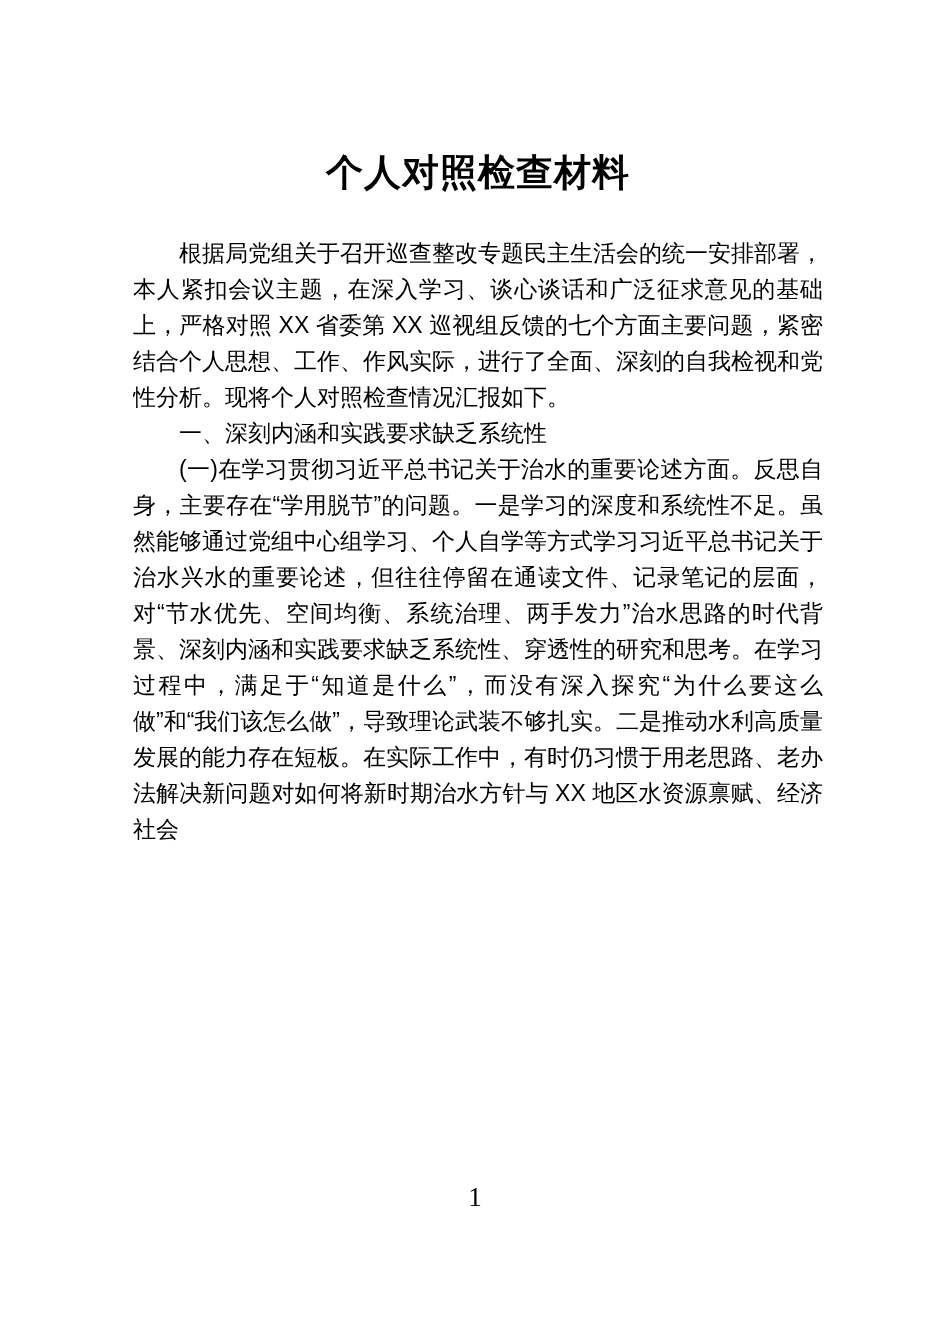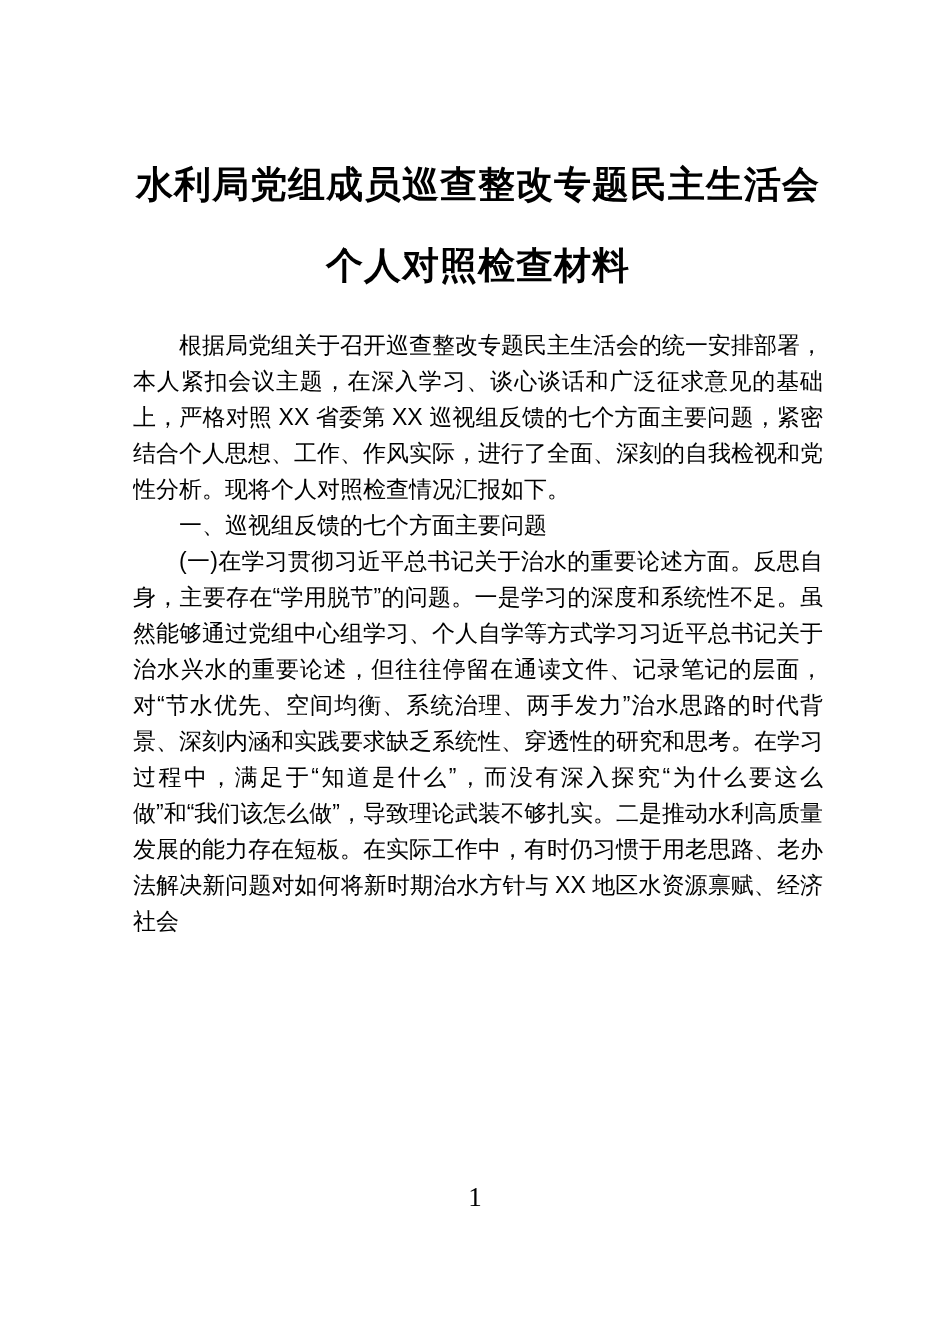--- a/index.html
+++ b/index.html
@@ -52,22 +52,21 @@
     font-family: "Liberation Serif", serif;
     font-size: 27px;
     color: #000000;
   }
 </style>
 </head>
 <body>
 
 <div class="page">
   <div class="content">
-    <div class="doc-title line1">水利局党组成员巡查整改专题民主生活会</div>
     <div class="doc-title line2">个人对照检查材料</div>
     <div class="body-text">
       <p>根据局党组关于召开巡查整改专题民主生活会的统一安排部署，本人紧扣会议主题，在深入学习、谈心谈话和广泛征求意见的基础上，严格对照 XX 省委第 XX 巡视组反馈的七个方面主要问题，紧密结合个人思想、工作、作风实际，进行了全面、深刻的自我检视和党性分析。现将个人对照检查情况汇报如下。</p>
-      <p>一、巡视组反馈的七个方面主要问题</p>
+      <p>一、深刻内涵和实践要求缺乏系统性</p>
       <p>(一)在学习贯彻习近平总书记关于治水的重要论述方面。反思自身，主要存在“学用脱节”的问题。一是学习的深度和系统性不足。虽然能够通过党组中心组学习、个人自学等方式学习习近平总书记关于治水兴水的重要论述，但往往停留在通读文件、记录笔记的层面，对“节水优先、空间均衡、系统治理、两手发力”治水思路的时代背景、深刻内涵和实践要求缺乏系统性、穿透性的研究和思考。在学习过程中，满足于“知道是什么”，而没有深入探究“为什么要这么做”和“我们该怎么做”，导致理论武装不够扎实。二是推动水利高质量发展的能力存在短板。在实际工作中，有时仍习惯于用老思路、老办法解决新问题对如何将新时期治水方针与 XX 地区水资源禀赋、经济社会</p>
     </div>
   </div>
   <div class="page-number">1</div>
 </div>
 
 </body></html>

